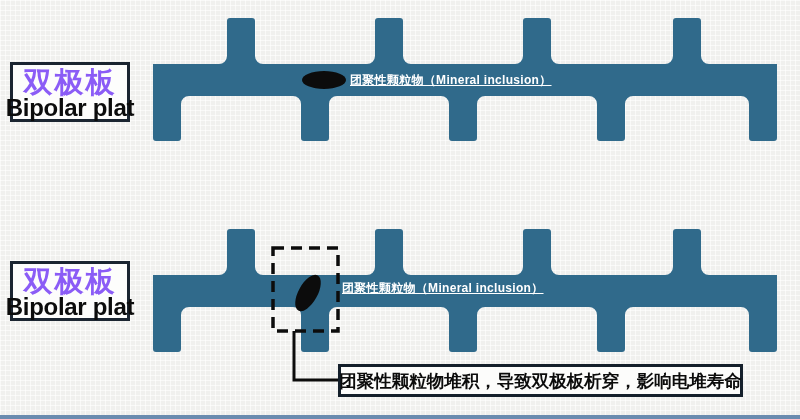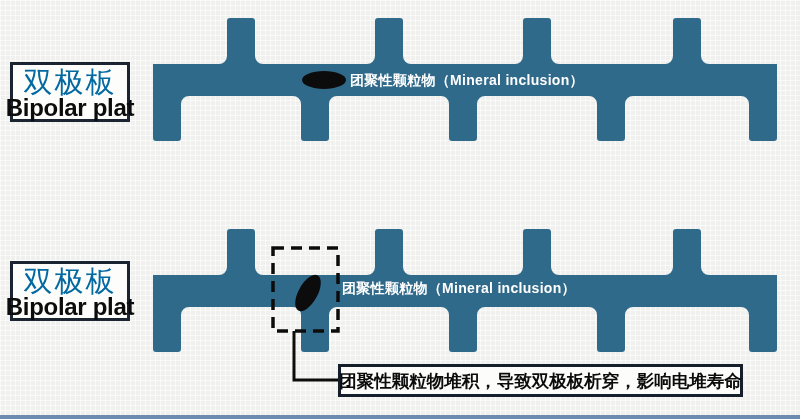--- a/index.html
+++ b/index.html
@@ -16,26 +16,26 @@
   #plate-svg-1{top:18px;}
   #plate-svg-2{top:229px;}
 
   .label-box{
     position:absolute;left:10px;width:120px;height:60px;box-sizing:border-box;
     background:#fdfdfc;border:3px solid #1b2531;
     display:flex;flex-direction:column;align-items:center;justify-content:center;
   }
   #label-box-1{top:62px;}
   #label-box-2{top:261px;}
-  .label-cn{font-size:29px;font-weight:normal;line-height:31px;color:#0369a1;letter-spacing:2px;white-space:nowrap;}
+  .label-cn{font-size:29px;font-weight:bold;line-height:31px;color:#8b5cf6;letter-spacing:2px;white-space:nowrap;}
   .label-en{font-size:24px;font-weight:bold;line-height:20px;color:#0c0c0c;white-space:nowrap;letter-spacing:-0.3px;}
 
   .anno{
-    position:absolute;color:#ffffff;font-weight:bold;font-size:14px;
-    line-height:18px;white-space:nowrap;letter-spacing:0.3px;
+    position:absolute;color:#ffffff;font-weight:bold;font-size:12px;
+    line-height:18px;white-space:nowrap;letter-spacing:0.3px;text-decoration:underline;
   }
   #anno-1{left:350px;top:71px;}
   #anno-2{left:342px;top:279px;}
 
   #blob-1{
     position:absolute;left:302px;top:71px;width:44px;height:18px;
     background:#0c0c0c;border-radius:50%;
   }
 
   #overlay-2{position:absolute;left:260px;top:240px;width:110px;height:150px;}

